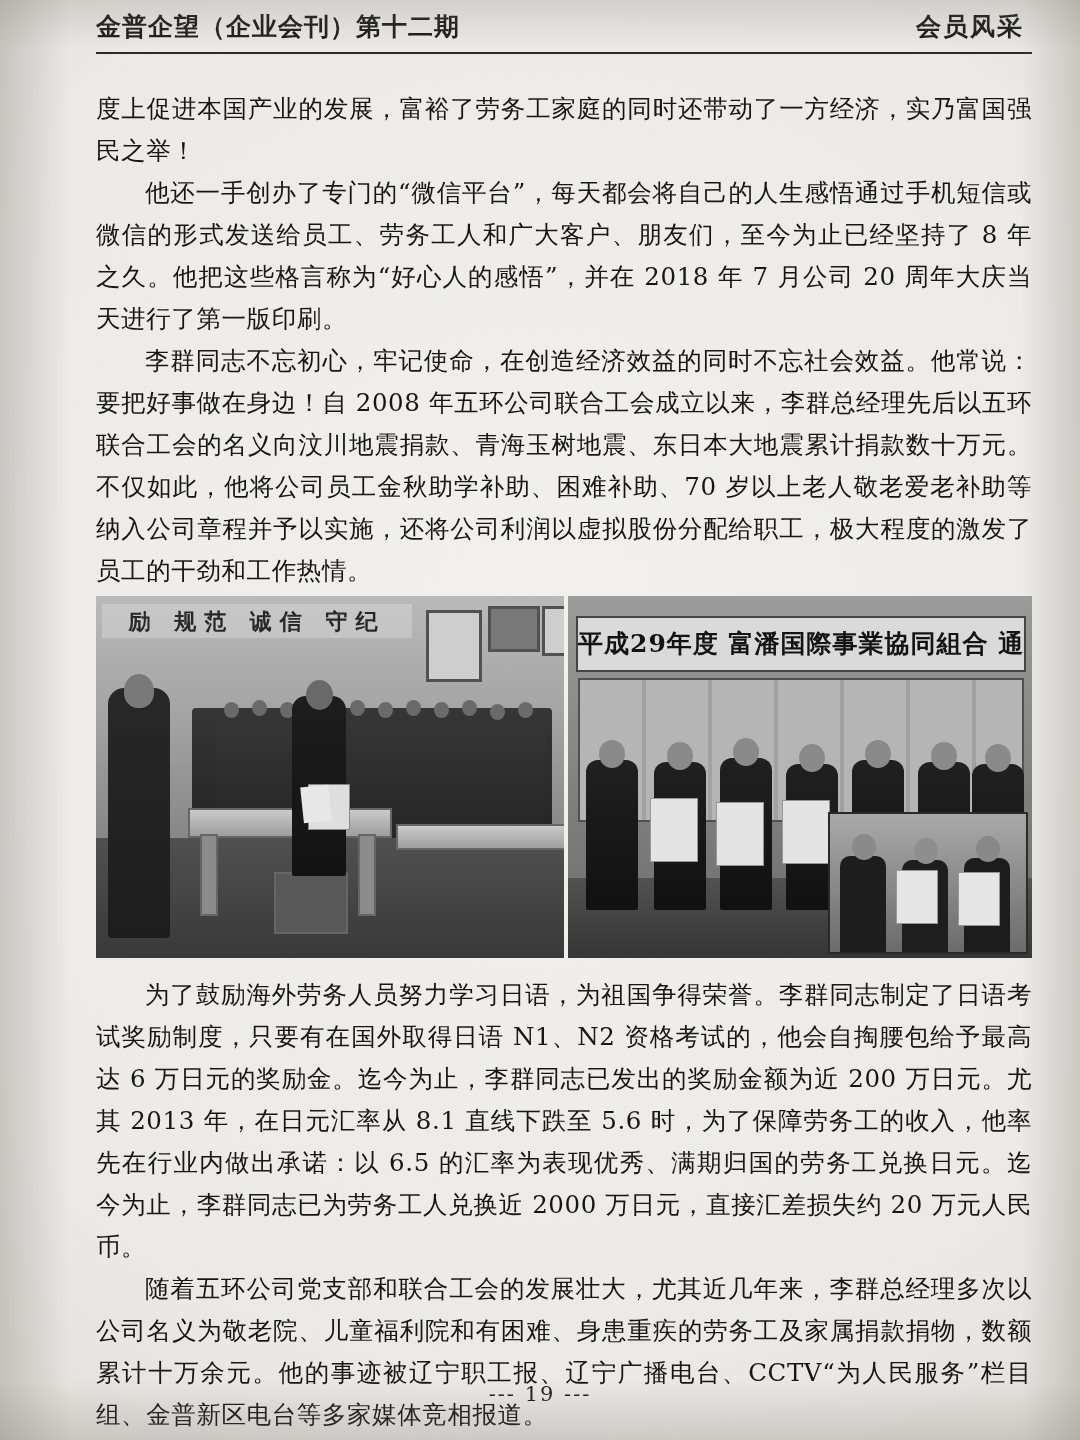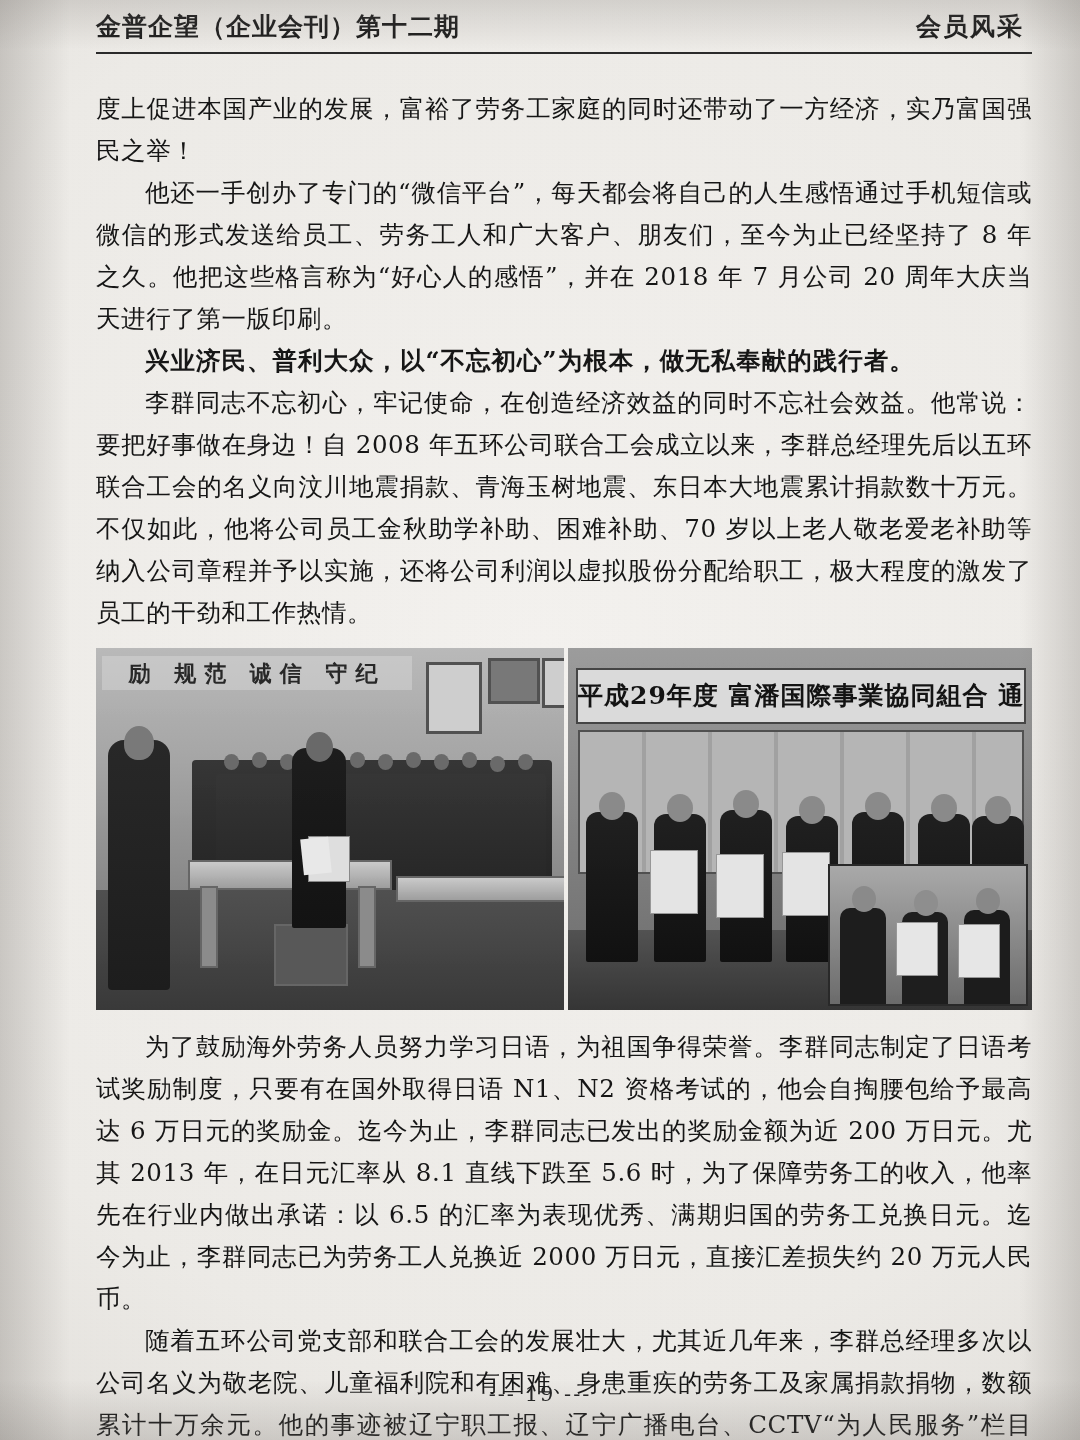--- a/index.html
+++ b/index.html
@@ -117,21 +117,21 @@
     text-indent: 2em;
   }
   .bold-lead {
     font-weight: bold;
     text-indent: 2em;
     letter-spacing: 1px;
   }
 
   
   .photos {
-    margin-top: 14px;
+    margin-top: 4px;
     display: flex;
     gap: 4px;
     height: 362px;
     filter: grayscale(1) contrast(1.05);
   }
   .photo {
     position: relative;
     overflow: hidden;
     background: #3a3a3a;
   }
@@ -301,21 +301,20 @@
 
     <div class="header">
       <div class="header-left">金普企望（企业会刊）第十二期</div>
       <div class="header-right">会员风采</div>
       <div class="header-rule"></div>
     </div>
 
     <div class="body-text">
       <p>度上促进本国产业的发展，富裕了劳务工家庭的同时还带动了一方经济，实乃富国强民之举！</p>
       <p class="indent">他还一手创办了专门的“微信平台”，每天都会将自己的人生感悟通过手机短信或微信的形式发送给员工、劳务工人和广大客户、朋友们，至今为止已经坚持了 8 年之久。他把这些格言称为“好心人的感悟”，并在 2018 年 7 月公司 20 周年大庆当天进行了第一版印刷。</p>
-      <p class="bold-lead">兴业济民、普利大众，以“不忘初心”为根本，做无私奉献的践行者。</p>
       <p class="indent">李群同志不忘初心，牢记使命，在创造经济效益的同时不忘社会效益。他常说：要把好事做在身边！自 2008 年五环公司联合工会成立以来，李群总经理先后以五环联合工会的名义向汶川地震捐款、青海玉树地震、东日本大地震累计捐款数十万元。不仅如此，他将公司员工金秋助学补助、困难补助、70 岁以上老人敬老爱老补助等纳入公司章程并予以实施，还将公司利润以虚拟股份分配给职工，极大程度的激发了员工的干劲和工作热情。</p>
     </div>
 
     <div class="photos">
 
       <div class="photo photo-left">
         <div class="pl-wall"></div>
         <div class="pl-banner">励 规范 诚信 守纪</div>
         <div class="pl-frame pl-f1"></div>
         <div class="pl-frame pl-f2"></div>

